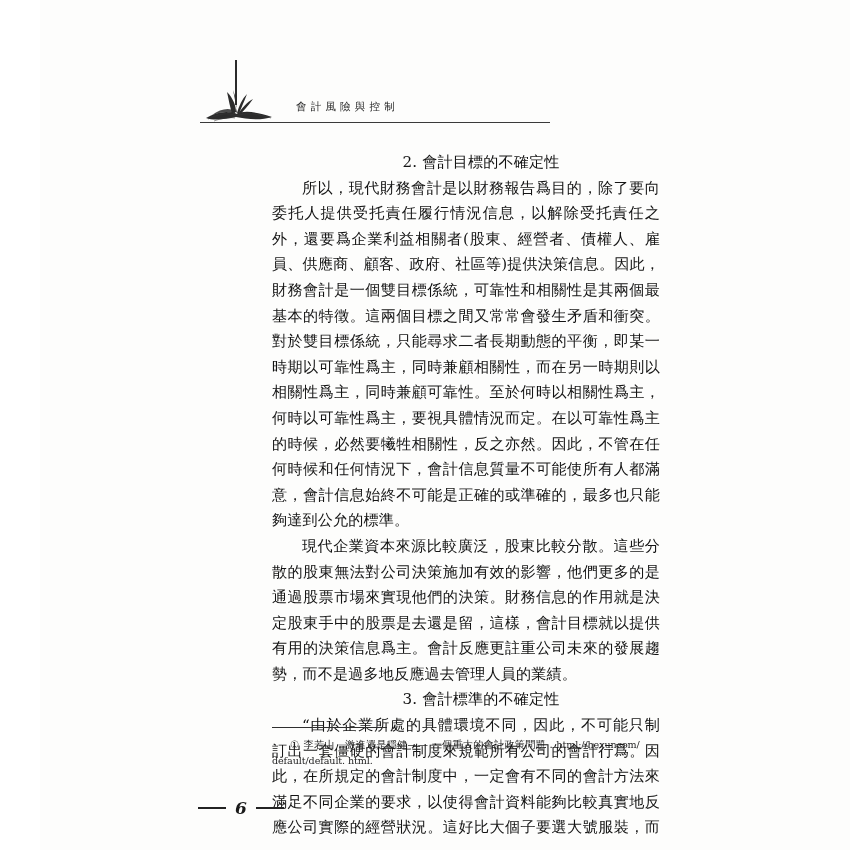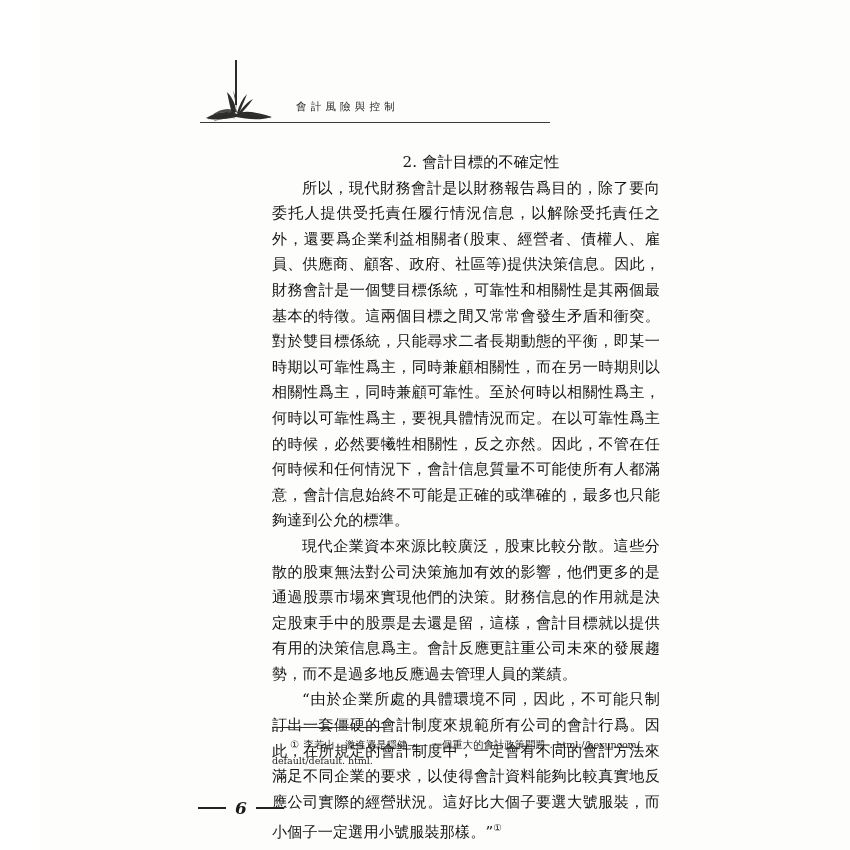--- a/index.html
+++ b/index.html
@@ -182,20 +182,21 @@
     </svg>
 
     <div class="header-title">會計風險與控制</div>
     <div class="header-rule"></div>
   </div>
 
   <div class="textblock">
     <p class="heading">2. 會計目標的不確定性</p>
     <p class="para indent2">所以，現代財務會計是以財務報告爲目的，除了要向委托人提供受托責任履行情況信息，以解除受托責任之外，還要爲企業利益相關者(股東、經營者、債權人、雇員、供應商、顧客、政府、社區等)提供決策信息。因此，財務會計是一個雙目標係統，可靠性和相關性是其兩個最基本的特徵。這兩個目標之間又常常會發生矛盾和衝突。對於雙目標係統，只能尋求二者長期動態的平衡，即某一時期以可靠性爲主，同時兼顧相關性，而在另一時期則以相關性爲主，同時兼顧可靠性。至於何時以相關性爲主，何時以可靠性爲主，要視具體情況而定。在以可靠性爲主的時候，必然要犧牲相關性，反之亦然。因此，不管在任何時候和任何情況下，會計信息質量不可能使所有人都滿意，會計信息始終不可能是正確的或準確的，最多也只能夠達到公允的標準。</p>
     <p class="para indent2">現代企業資本來源比較廣泛，股東比較分散。這些分散的股東無法對公司決策施加有效的影響，他們更多的是通過股票市場來實現他們的決策。財務信息的作用就是決定股東手中的股票是去還是留，這樣，會計目標就以提供有用的決策信息爲主。會計反應更註重公司未來的發展趨勢，而不是過多地反應過去管理人員的業績。</p>
+    <p class="heading">3. 會計標準的不確定性</p>
     <p class="para indent2"><span>“由於企業所處的具體環境不同，因此，不可能只制訂出一套僵硬的會計制度來規範所有公司的會計行爲。因此，在所規定的會計制度中，一定會有不同的會計方法來滿足不同企業的要求，以使得會計資料能夠比較真實地反應公司實際的經營狀況。這好比大個子要選大號服裝，而小個子一定選用小號服裝那樣。”</span><span class="sup">①</span></p>
 
   </div>
 
   <div class="footnote-wrap">
     <div class="footnote-rule"></div>
     <p class="footnote"><span class="marker">①</span> <span>李若山．激進還是穩健—— 一個重大的會計政策問題．</span><span class="url">html://hexuncom/</span><br><span class="url">default/default. html.</span></p>
   </div>
 
   <div class="folio">

